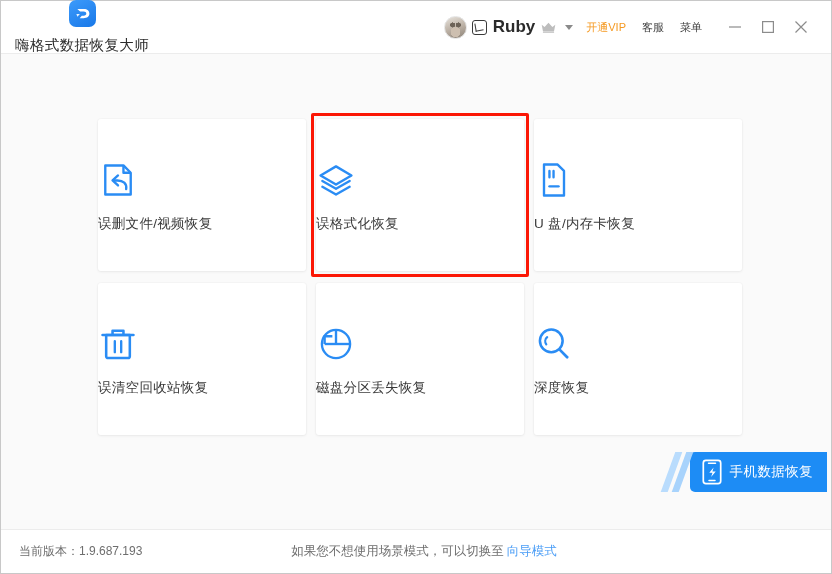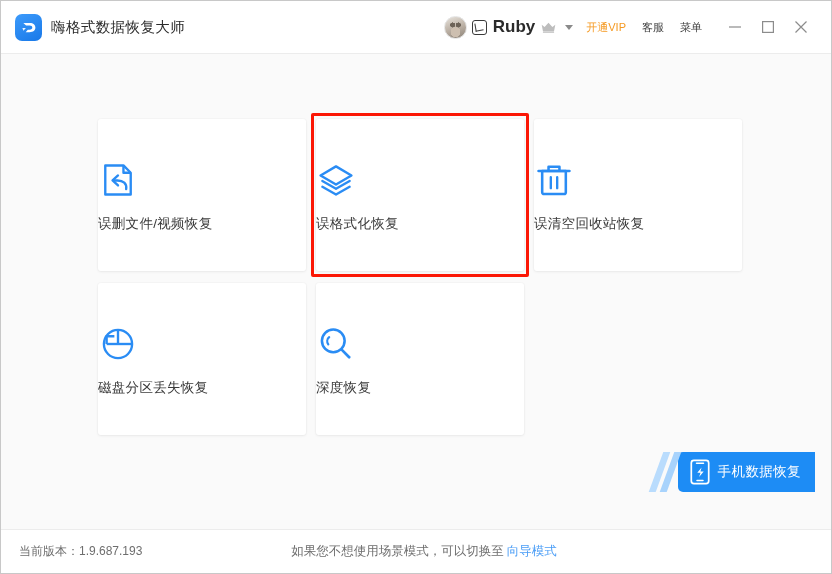--- a/index.html
+++ b/index.html
@@ -31,20 +31,21 @@
     border-bottom: 1px solid #ececec;
     display: flex;
     align-items: center;
     padding: 0 14px 0 14px;
     box-sizing: border-box;
   }
   .brand {
     display: flex;
     align-items: center;
     gap: 9px;
+    flex-direction: column;
   }
   .logo {
     width: 27px;
     height: 27px;
     border-radius: 7px;
     background: linear-gradient(150deg, #3d9bfb 0%, #1878e8 100%);
     display: flex;
     align-items: center;
     justify-content: center;
   }
@@ -173,21 +174,21 @@
     position: absolute;
     left: -5px; top: -6px; right: -5px; bottom: -6px;
     border: 3px solid #fb1705;
     border-radius: 2px;
     pointer-events: none;
   }
 
   
   .promo {
     position: absolute;
-    right: 16px;
+    right: 4px;
     top: 395px;
     height: 45px;
     display: flex;
     align-items: center;
   }
   .stripes {
     display: flex;
     align-items: center;
     gap: 4px;
     margin-right: 4px;
@@ -320,20 +321,30 @@
         <div class="icon">
           <svg width="40" height="40" viewBox="0 0 44 44">
             <path d="M22 7L39 17 22 27 5 17z" fill="none" stroke="#2a8cf4" stroke-width="2.6" stroke-linejoin="round"></path>
             <path d="M7 23l15 8.6L37 23" fill="none" stroke="#2a8cf4" stroke-width="2.6" stroke-linecap="round" stroke-linejoin="round"></path>
             <path d="M7 29.5L22 38l15-8.5" fill="none" stroke="#2a8cf4" stroke-width="2.6" stroke-linecap="round" stroke-linejoin="round"></path>
           </svg>
         </div>
         <div class="label">误格式化恢复</div>
       </div>
 
+      <div class="card">
+        <div class="icon">
+          <svg width="40" height="40" viewBox="0 0 44 44">
+            <path d="M11 5h15l7 7v27H11z" fill="none" stroke="#2a8cf4" stroke-width="2.6" stroke-linejoin="round"></path>
+            <path d="M17 12v7M21.5 12v7" stroke="#2a8cf4" stroke-width="2.6" stroke-linecap="round"></path>
+            <path d="M17 29h10" stroke="#2a8cf4" stroke-width="2.6" stroke-linecap="round"></path>
+          </svg>
+        </div>
+        <div class="label">U 盘/内存卡恢复</div>
+      </div>
 
       <div class="card">
         <div class="icon">
           <svg width="40" height="40" viewBox="0 0 44 44">
             <path d="M5 12h34" stroke="#2a8cf4" stroke-width="2.8" stroke-linecap="round"></path>
             <path d="M16 12V7.5h12V12" fill="none" stroke="#2a8cf4" stroke-width="2.8" stroke-linejoin="round"></path>
             <path d="M9 12h26v23.5a2 2 0 0 1-2 2H11a2 2 0 0 1-2-2z" fill="none" stroke="#2a8cf4" stroke-width="2.8" stroke-linejoin="round"></path>
             <path d="M18.5 19v12M25.5 19v12" stroke="#2a8cf4" stroke-width="2.6" stroke-linecap="round"></path>
           </svg>
         </div>

